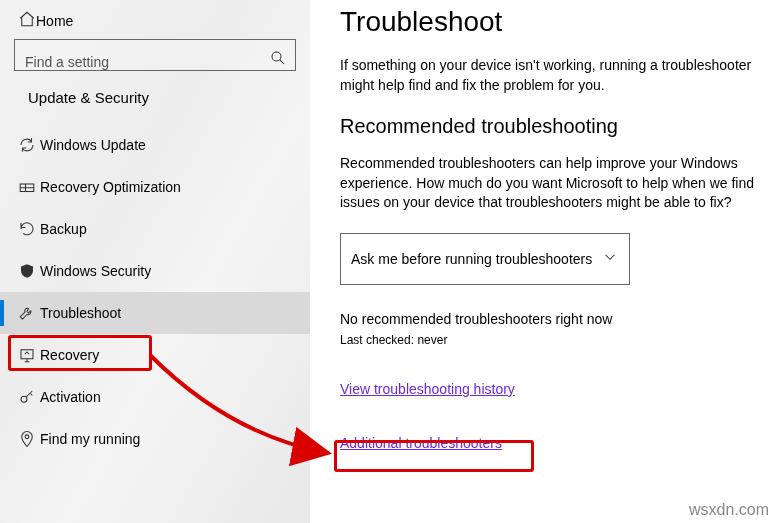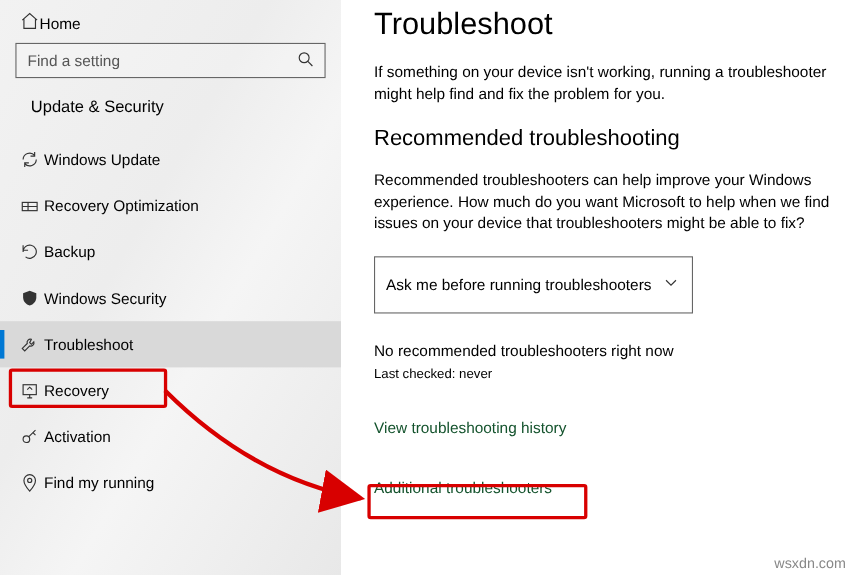--- a/index.html
+++ b/index.html
@@ -25,21 +25,21 @@
 }
 .home-row {
   display: flex;
   align-items: center;
   padding: 6px 18px 8px 18px;
   font-size: 14px;
 }
 .search-wrap { padding: 0 14px 14px 14px; }
 .search-box {
   display: flex;
-  align-items: center;
+  align-items: flex-end;
   border: 1px solid #666;
   height: 32px;
   padding: 0 8px 0 10px;
   background: rgba(255,255,255,0.2);
 }
 .search-box input {
   flex: 1;
   border: none;
   background: transparent;
   font-size: 14px;
@@ -96,24 +96,25 @@
   width: 290px;
   display: flex;
   align-items: center;
   padding: 0 10px;
   justify-content: space-between;
   margin-bottom: 26px;
 }
 .status-line { font-size: 14px; margin-bottom: 6px; }
 .last-checked { font-size: 12px; margin-bottom: 34px; }
 .link {
-  color: #14532d;
+  color: #6d28d9;
   font-size: 14px;
   cursor: pointer;
   display: inline-block;
+  text-decoration: underline;
 }
 .link-block { display:block; }
 .highlight-troubleshoot {
   position: absolute;
   left: 8px; top: 335px;
   width: 144px; height: 36px;
   border: 3px solid #d80000;
   border-radius: 3px;
   pointer-events: none;
 }
@@ -126,21 +127,21 @@
   pointer-events: none;
 }
 .arrow {
   position: absolute;
   pointer-events: none;
   left: 140px; top: 345px;
 }
 .watermark {
   position:absolute;
   right:6px; bottom:4px;
-  font-size:13px;
+  font-size:16px;
   color:#888;
 }
 </style>
 </head>
 <body>
 
 <div class="sidebar">
   <div class="home-row">
     <span class="icon">
       <svg viewBox="0 0 24 24">

